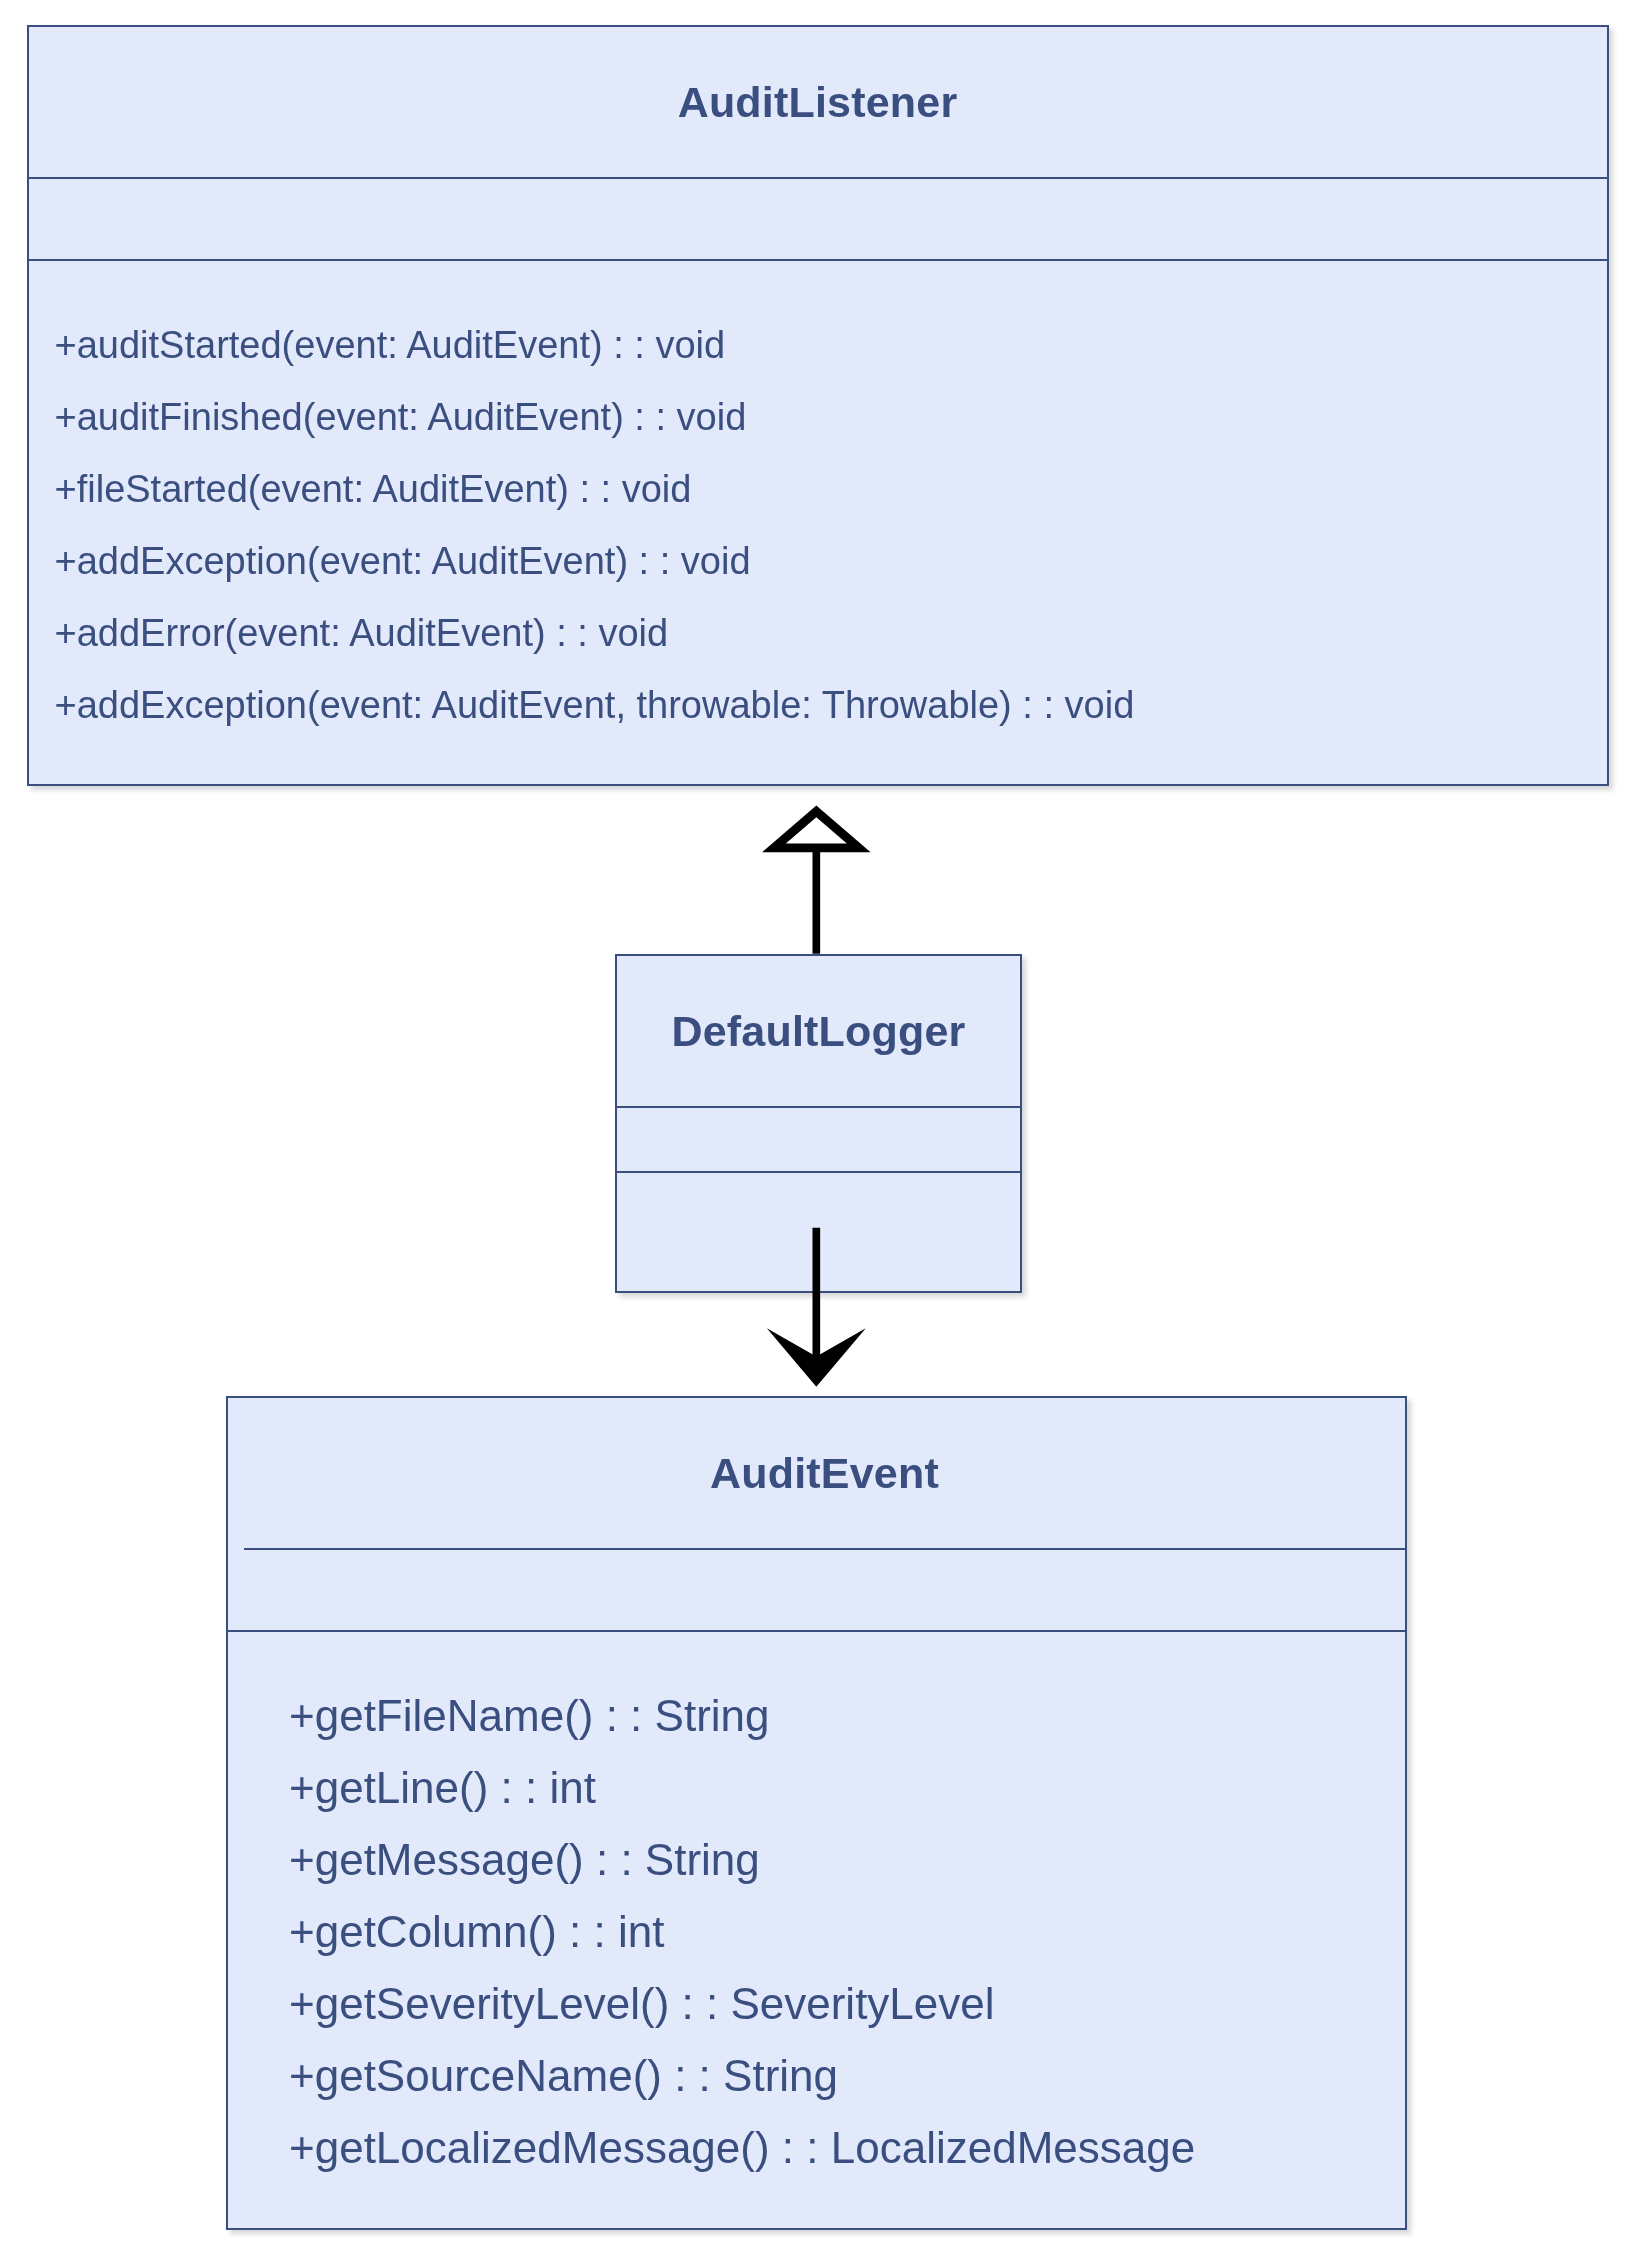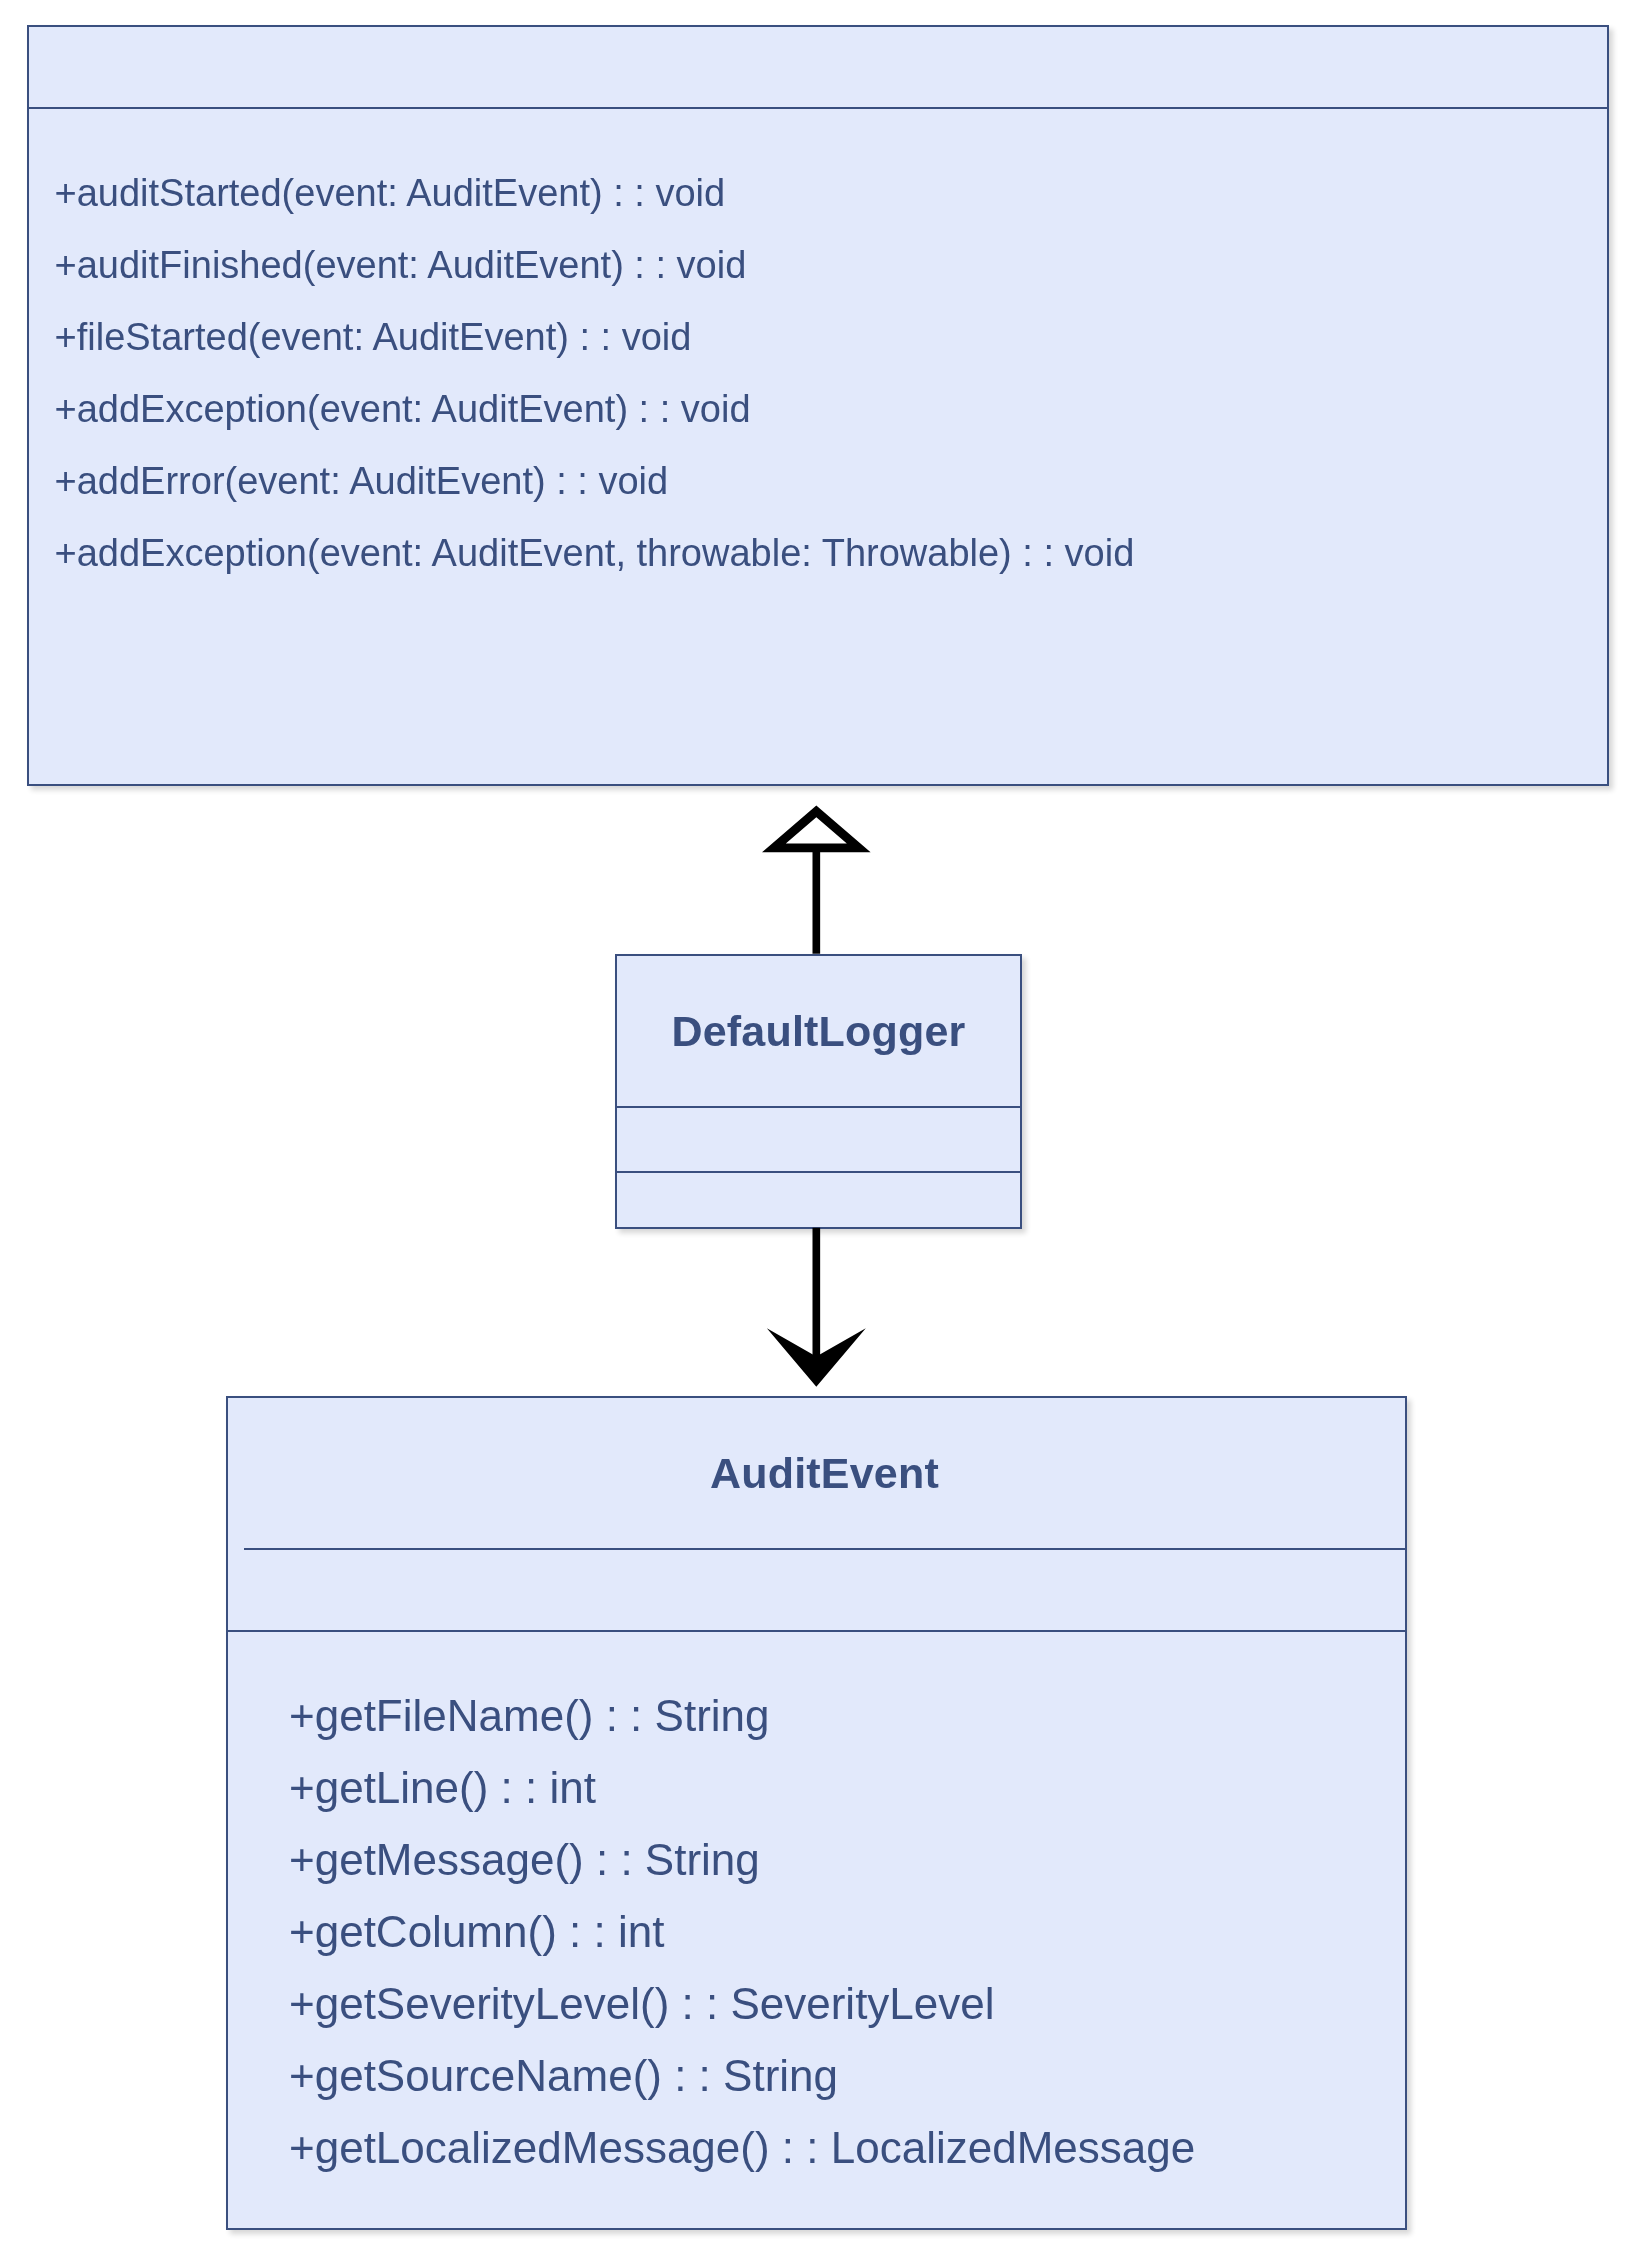--- a/index.html
+++ b/index.html
@@ -85,21 +85,21 @@
     font-size: 38px;
     line-height: 72px;
     height: 72px;
   }
 
   
   #class-default-logger {
     left: 615px;
     top: 954px;
     width: 407px;
-    height: 275px;
+    height: 339px;
   }
   #class-default-logger .uml-title-band { height: 152px; }
   #class-default-logger .uml-title { font-size: 43px; }
   #class-default-logger .uml-attr-band { height: 65px; }
   #class-default-logger .uml-method-band { padding: 0; }
 
   
   #class-audit-event {
     left: 226px;
     top: 1396px;
@@ -126,20 +126,23 @@
     height: 2261px;
     pointer-events: none;
   }
 </style>
 </head>
 <body>
 
 <div id="diagram-canvas">
 
   <div class="uml-class" id="class-audit-listener">
+    <div class="uml-title-band">
+      <span class="uml-title">AuditListener</span>
+    </div>
     <div class="uml-attr-band"></div>
     <div class="uml-method-band">
       <div class="uml-member">+auditStarted(event: AuditEvent) : : void</div>
       <div class="uml-member">+auditFinished(event: AuditEvent) : : void</div>
       <div class="uml-member">+fileStarted(event: AuditEvent) : : void</div>
       <div class="uml-member">+addException(event: AuditEvent) : : void</div>
       <div class="uml-member">+addError(event: AuditEvent) : : void</div>
       <div class="uml-member">+addException(event: AuditEvent, throwable: Throwable) : : void</div>
     </div>
   </div>

